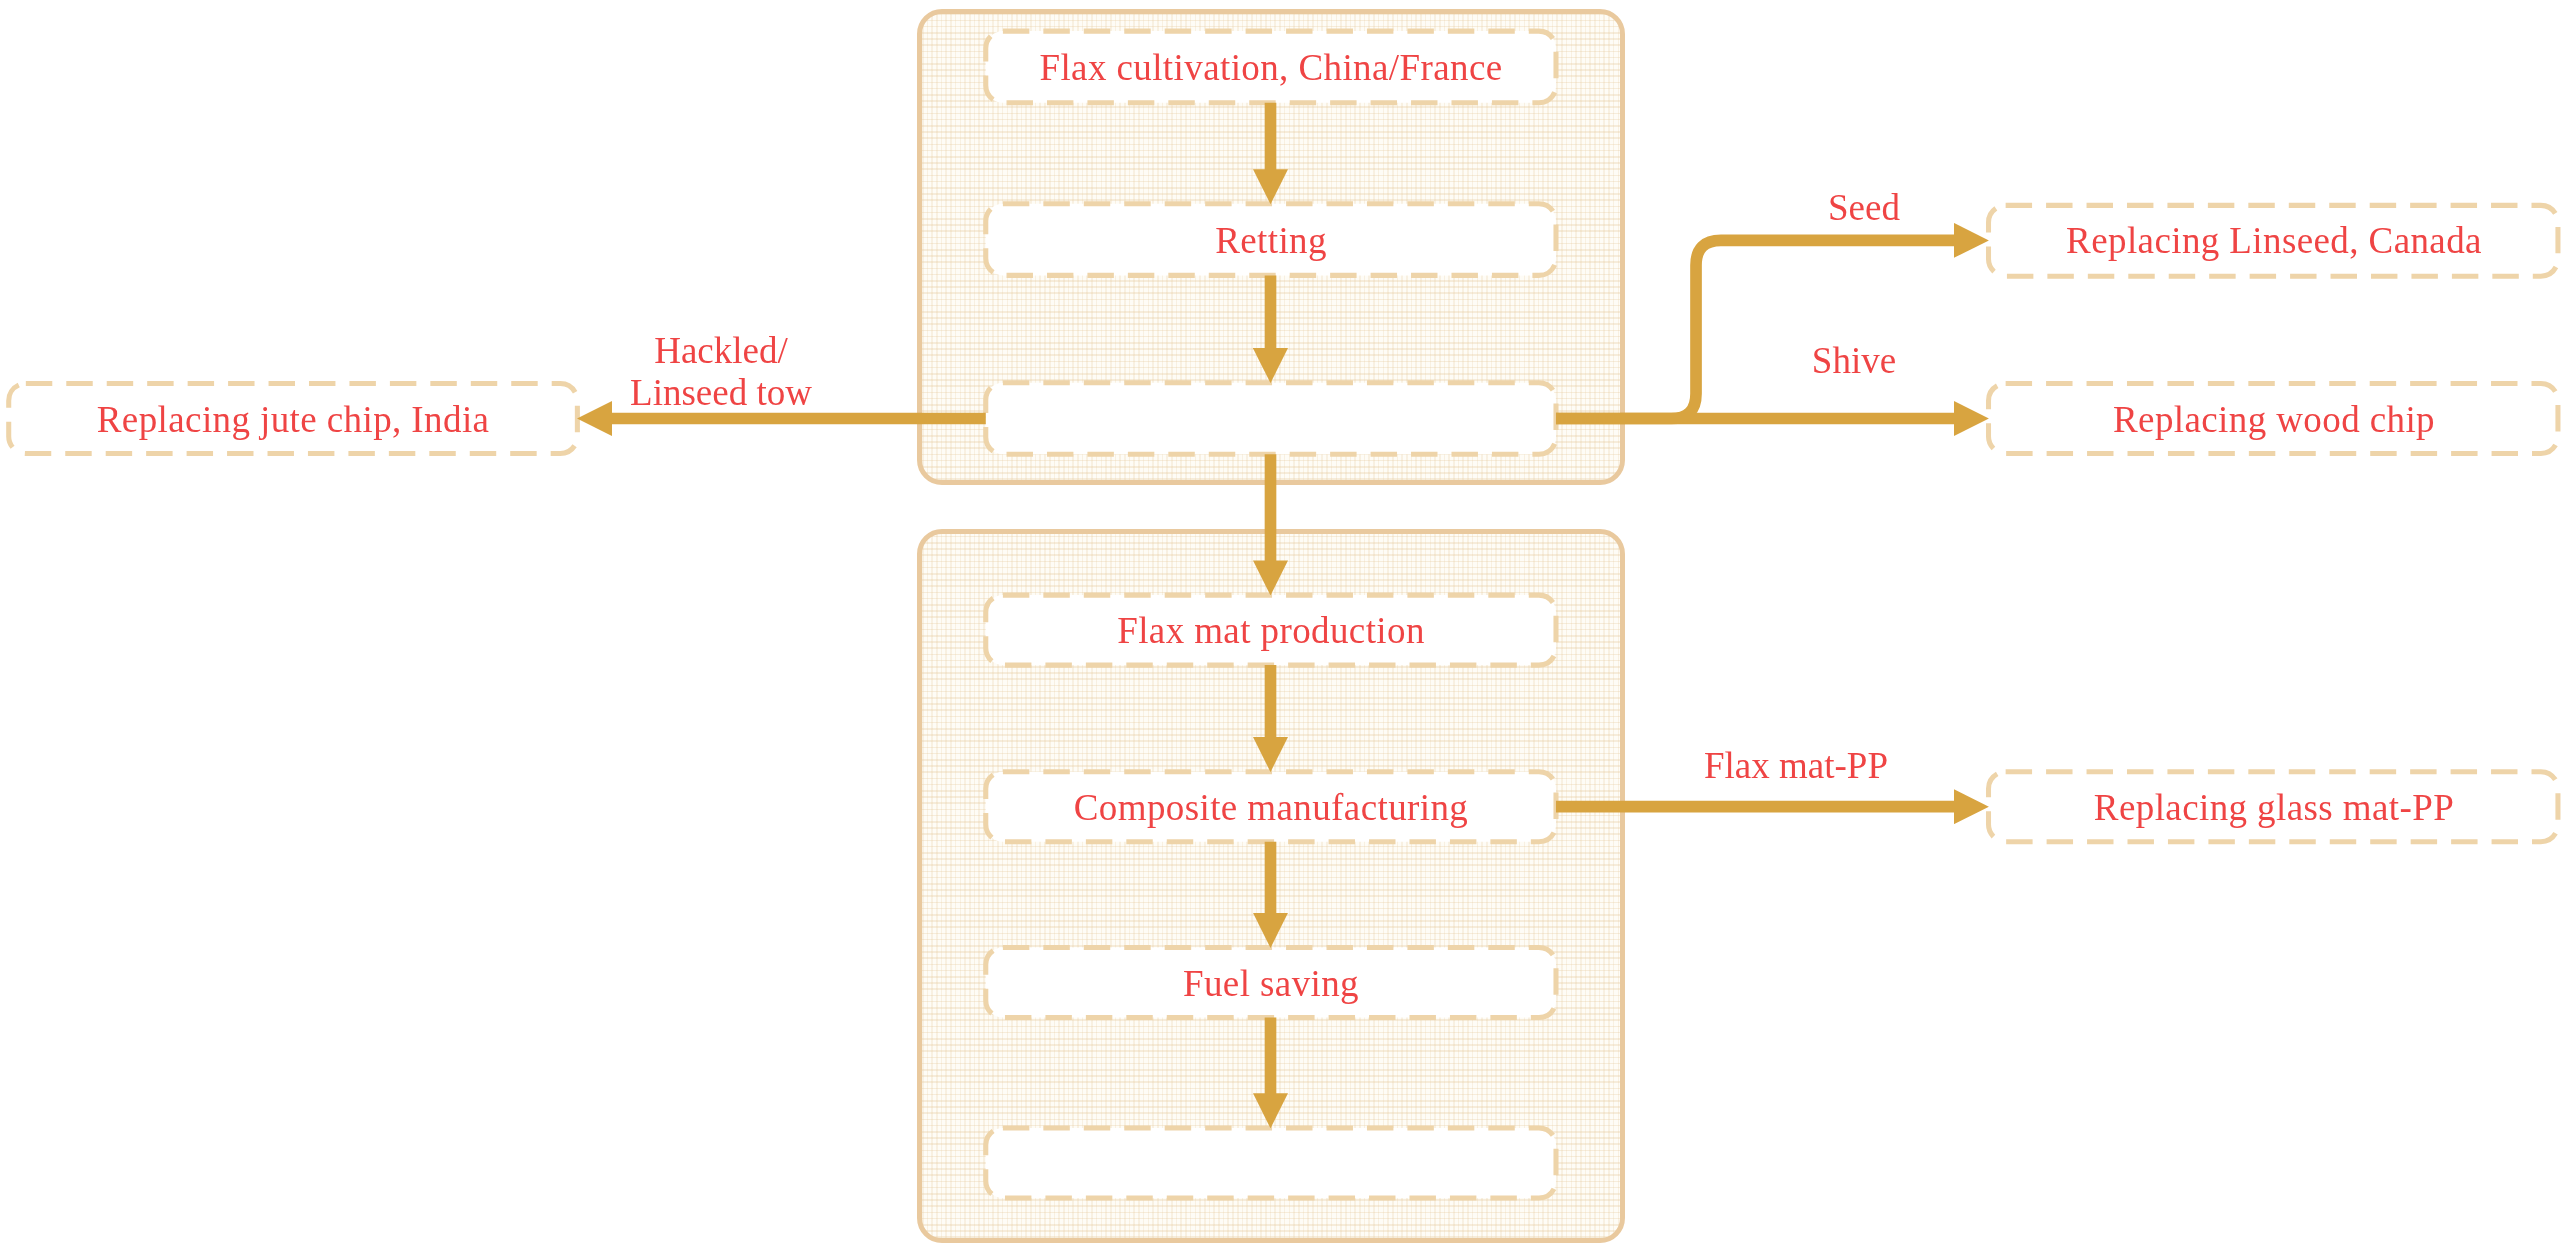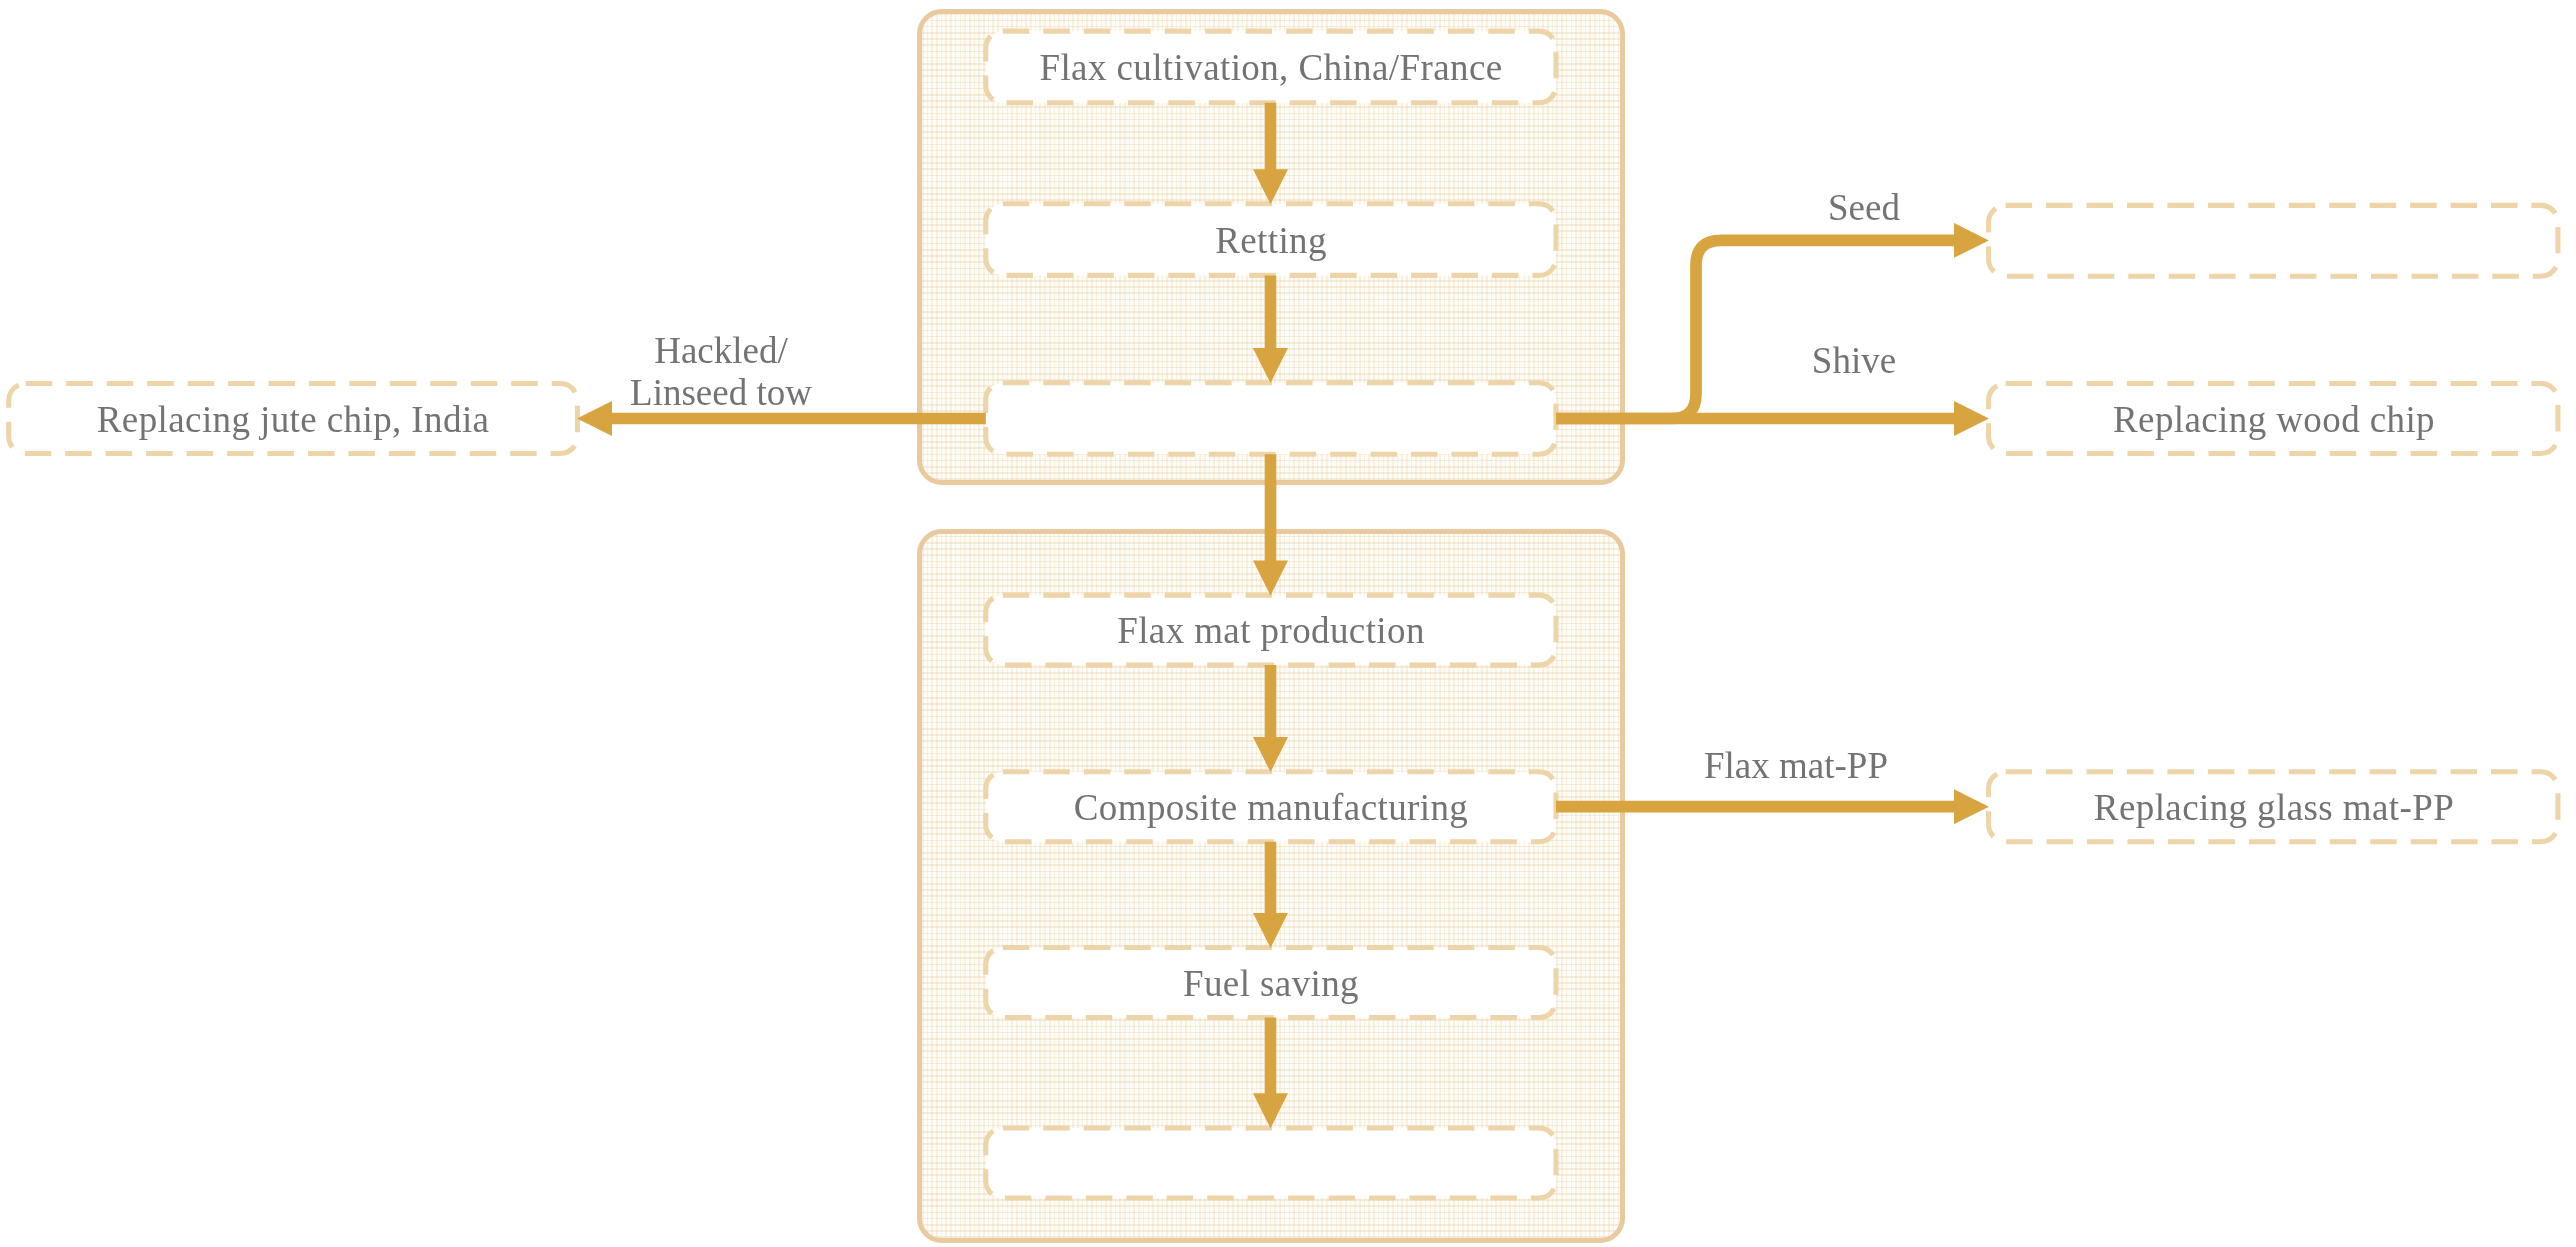--- a/index.html
+++ b/index.html
@@ -1,18 +1,18 @@
 <!DOCTYPE html>
 <html style="--arrow: #d8a440; --group-border: #e9c99e; --box-border: #eed4a9; --box-fill: #ffffff; --group-fill: #fefcf6; --text: #000000;font-size:12.4px"><head>
 <meta charset="utf-8">
 <style>
   html,body{margin:0;padding:0;background:#ffffff;}
   .canvas{
     position:relative;width:2576px;height:1247px;background:#ffffff;
-    font-family:"Liberation Serif","DejaVu Serif",serif;color:#737373;overflow:hidden;
+    font-family:"Liberation Serif","DejaVu Serif",serif;color:#ef4444;overflow:hidden;
   }
   .group{
     position:absolute;
     border:5.4px solid var(--group-border,#e9c99e);
     border-radius:25px;
     background-color:#fefcf6;
     background-image:
       repeating-linear-gradient(0deg, rgba(228,199,153,.30) 0px, rgba(228,199,153,.30) 1.6px, transparent 1.6px, transparent 6.2px),
       repeating-linear-gradient(90deg, rgba(228,199,153,.22) 0px, rgba(228,199,153,.22) 1.6px, transparent 1.6px, transparent 4.7px);
     box-sizing:border-box;
@@ -68,20 +68,21 @@
       <path class="flow-arrow" d="M1267 538 L782 538" marker-end="url(#ah)"></path>
       <path class="flow-arrow" d="M2000 538 L2516 538" marker-end="url(#ah)"></path>
       <path class="flow-arrow" d="M2000 538 L2148 538 Q2180 538 2180 506 L2180 341 Q2180 309 2212 309 L2516 309" marker-end="url(#ah)"></path>
       <path class="flow-arrow" d="M2000 1037 L2516 1037" marker-end="url(#ah)"></path>
     </g>
   </svg>
 
   <div class="node-label" style="left:986px;top:31px;width:570px;height:72px;">Flax cultivation, China/France</div>
   <div class="node-label" style="left:986px;top:204px;width:570px;height:72px;">Retting</div>
   <div class="node-label" style="left:8.6px;top:384px;width:569px;height:70px;">Replacing jute chip, India</div>
+  <div class="node-label" style="left:1989px;top:205px;width:570px;height:71px;">Replacing Linseed, Canada</div>
   <div class="node-label" style="left:1989px;top:384px;width:570px;height:70px;">Replacing wood chip</div>
   <div class="node-label" style="left:986px;top:595px;width:570px;height:70px;">Flax mat production</div>
   <div class="node-label" style="left:1989px;top:772px;width:570px;height:70px;">Replacing glass mat-PP</div>
   <div class="node-label" style="left:986px;top:772px;width:570px;height:70px;">Composite manufacturing</div>
   <div class="node-label" style="left:986px;top:948px;width:570px;height:70px;">Fuel saving</div>
 
   <div class="edge-label" style="left:721px;top:330px;">Hackled/
 Linseed tow</div>
   <div class="edge-label" style="left:1852px;top:187px;margin-left:12px;">Seed</div>
   <div class="edge-label" style="left:1854px;top:340px;">Shive</div>

